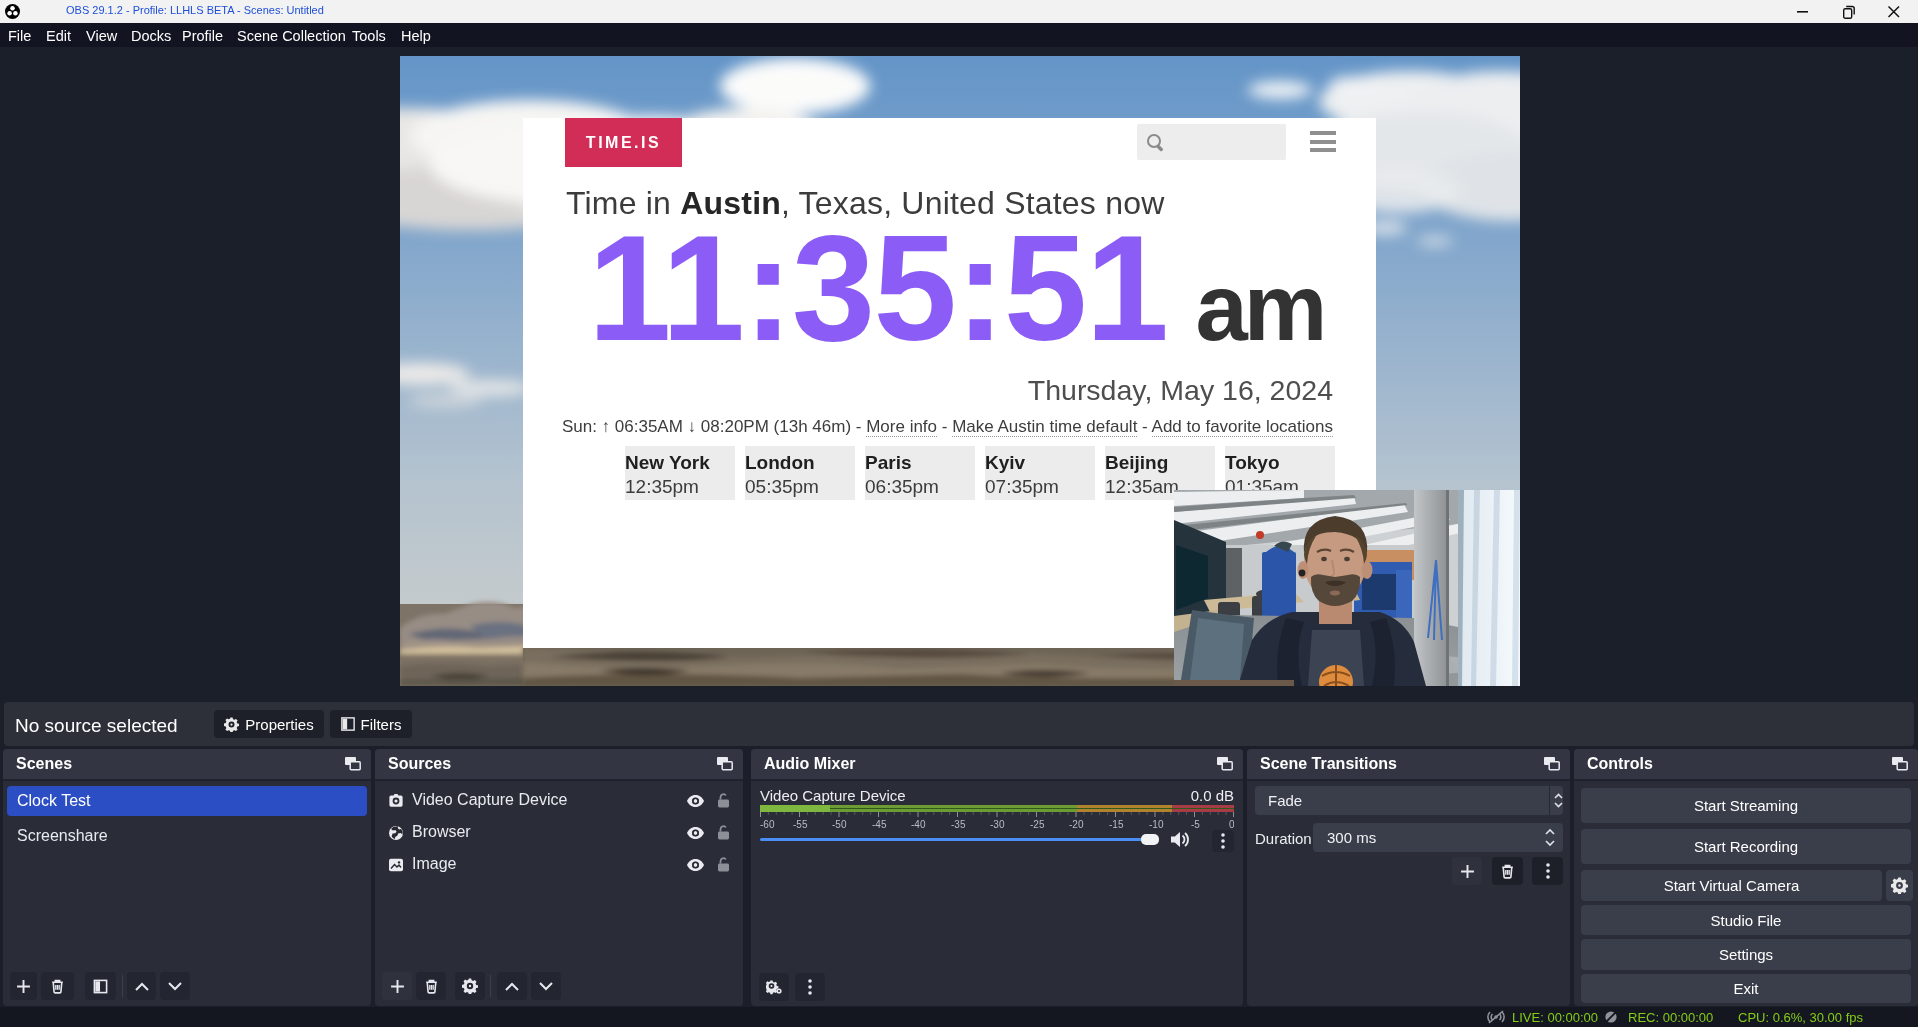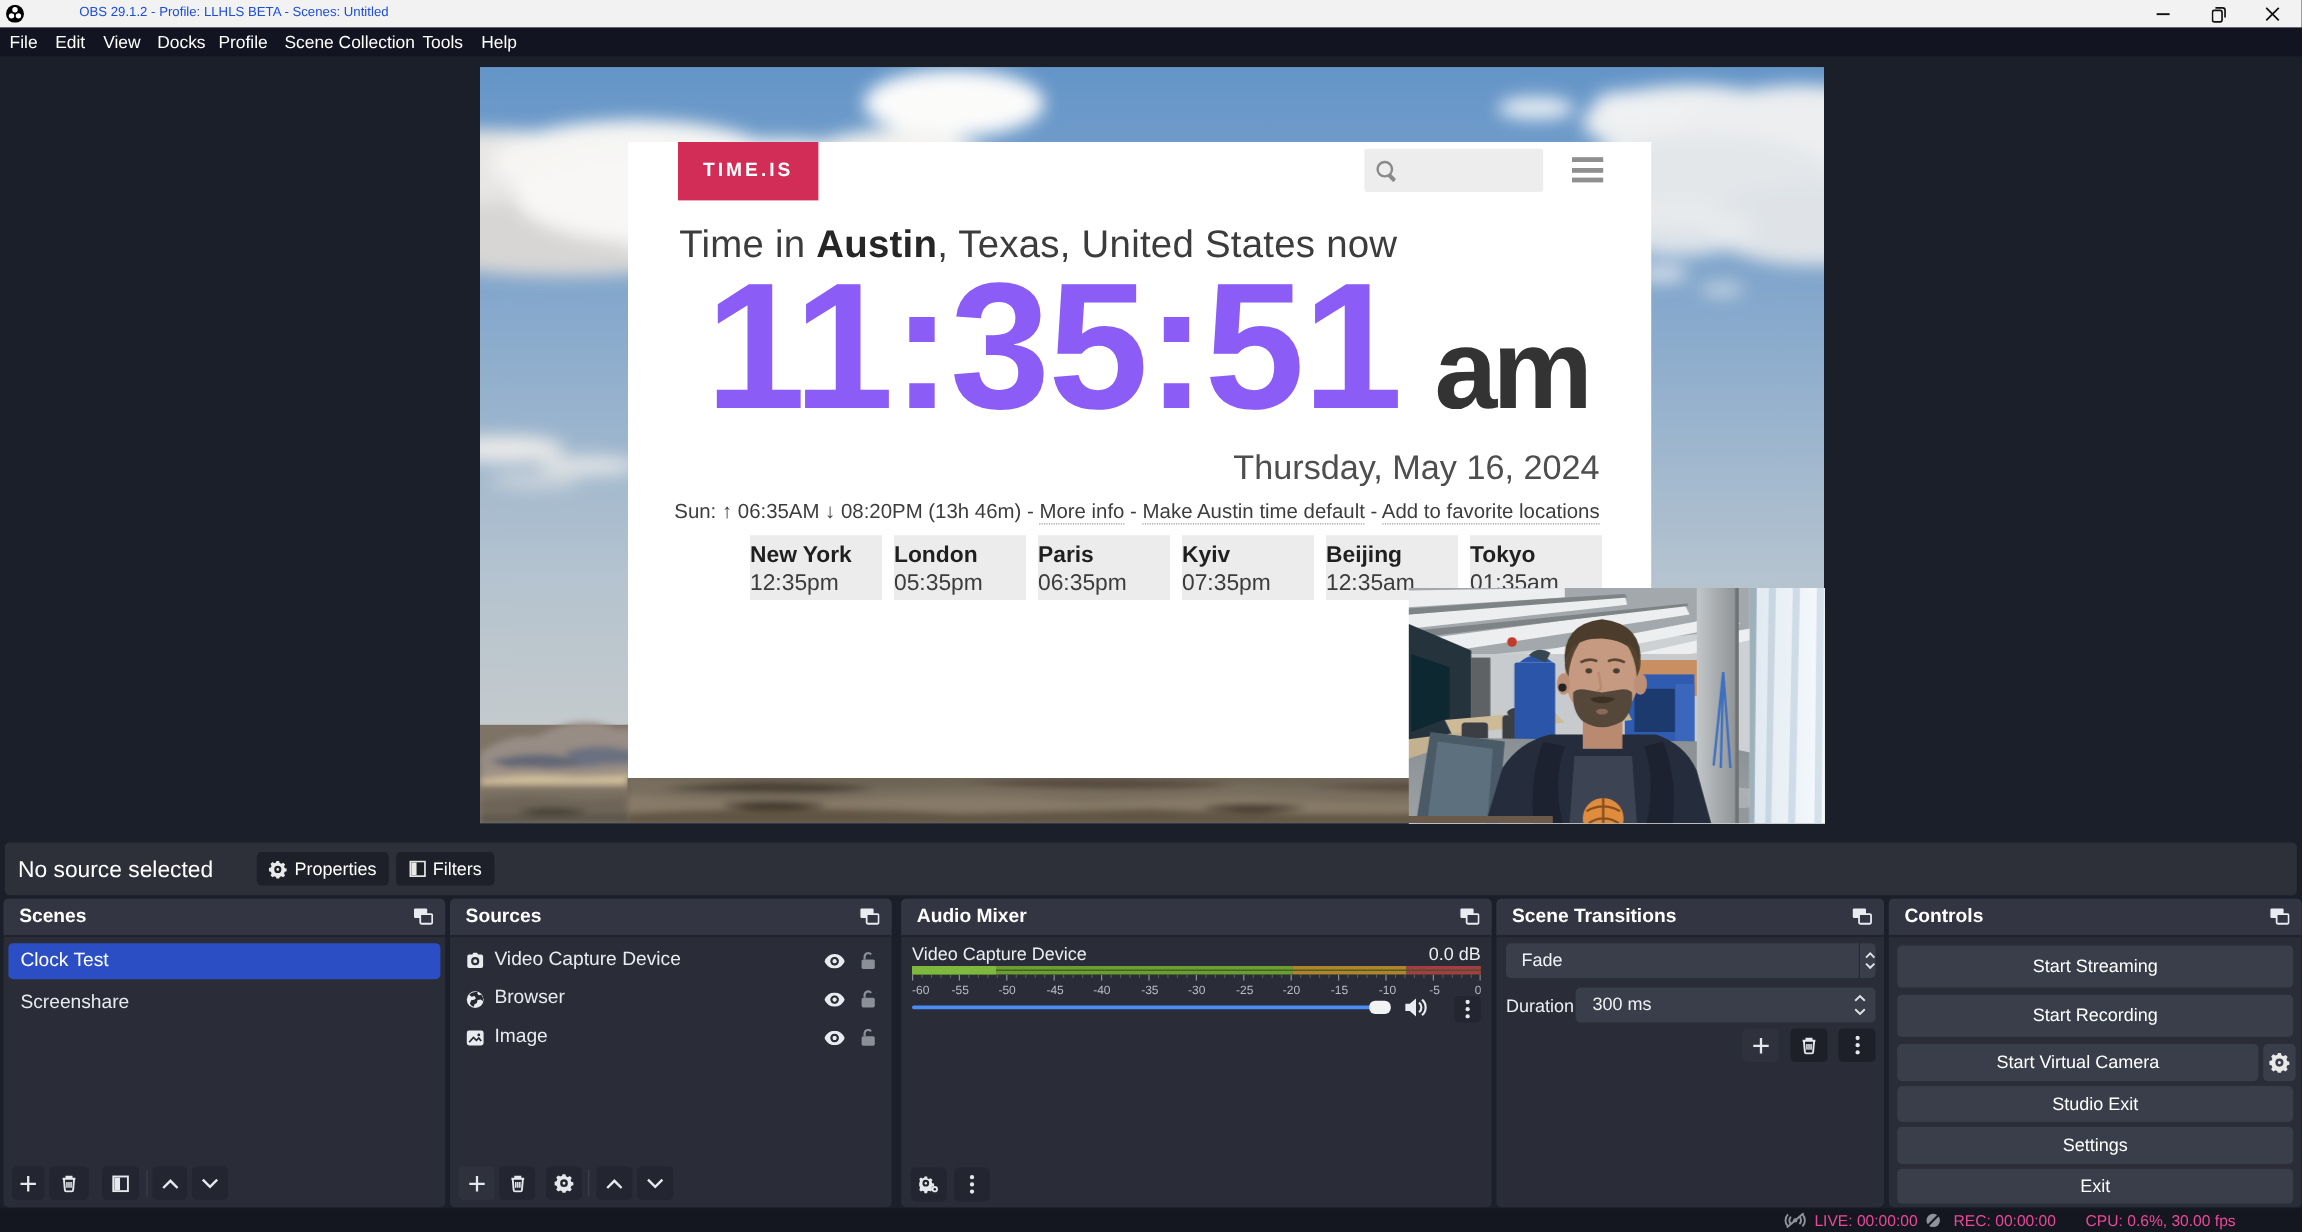--- a/index.html
+++ b/index.html
@@ -58,21 +58,21 @@
   .srow .stx { position:absolute; left:37px; top:6px; font-size:16px; color:#e9ebf0; }
   .srow .eye { position:absolute; left:312px; top:10px; }
   .srow .lock { position:absolute; left:342px; top:8px; }
 
   
   .cbtn { position:absolute; left:7px; background:#3a3e4a; border-radius:4px; color:#fff;
      font-size:15px; display:flex; align-items:center; justify-content:center; }
 
   
   #statusbar { position:absolute; left:0; top:1007px; width:1918px; height:20px; background:#141720; }
-  #statusbar span { position:absolute; top:3px; font-size:13px; color:#ec4899; }
+  #statusbar span { position:absolute; top:3px; font-size:13px; color:#84cc16; }
 </style>
 </head>
 <body>
 
 <div id="titlebar">
   <svg class="abs" style="left:5px;top:4px" width="15" height="15" viewBox="0 0 16 16">
     <circle cx="8" cy="8" r="8" fill="#000"></circle>
     <circle cx="8" cy="4.4" r="2.4" fill="#fff"></circle>
     <circle cx="4.9" cy="9.8" r="2.4" fill="#fff"></circle>
     <circle cx="11.1" cy="9.8" r="2.4" fill="#fff"></circle>
@@ -608,21 +608,21 @@
       </svg>
   </div>
   <div class="cbtn" style="top:39px;width:330px;height:35px">Start Streaming</div>
   <div class="cbtn" style="top:80px;width:330px;height:35px">Start Recording</div>
   <div class="cbtn" style="top:121px;width:301px;height:31px">Start Virtual Camera</div>
   <div class="cbtn" style="top:121px;left:312px;width:27px;height:31px">
     <svg width="17" height="17" viewBox="0 0 16 16">
         <path fill="#e9e9e9" d="M8 4.8A3.2 3.2 0 1 0 8 11.2 3.2 3.2 0 1 0 8 4.8zm0 2A1.2 1.2 0 1 1 8 9.2 1.2 1.2 0 1 1 8 6.8zM6.8 0.5h2.4l.4 1.8 1.5.7 1.7-1 1.7 1.7-1 1.7.7 1.5 1.8.4v2.4l-1.8.4-.7 1.5 1 1.7-1.7 1.7-1.7-1-1.5.7-.4 1.8H6.8l-.4-1.8-1.5-.7-1.7 1-1.7-1.7 1-1.7-.7-1.5-1.8-.4V6.8l1.8-.4.7-1.5-1-1.7 1.7-1.7 1.7 1 1.5-.7z"></path>
       </svg>
   </div>
-  <div class="cbtn" style="top:156px;width:330px;height:30px">Studio Exit</div>
+  <div class="cbtn" style="top:156px;width:330px;height:30px">Studio File</div>
   <div class="cbtn" style="top:190px;width:330px;height:31px">Settings</div>
   <div class="cbtn" style="top:225px;width:330px;height:29px">Exit</div>
 </div>
 
 <div id="statusbar">
   <svg class="abs" style="left:1486px;top:3px" width="20" height="14" viewBox="0 0 20 14">
     <g stroke="#8f929b" stroke-width="1.6" fill="none">
       <path d="M4 2 a7 7 0 0 0 0 10 M6.5 4 a4 4 0 0 0 0 6 M16 2 a7 7 0 0 1 0 10 M13.5 4 a4 4 0 0 1 0 6"></path>
     </g>
     <circle cx="10" cy="7" r="1.8" fill="#8f929b"></circle>

